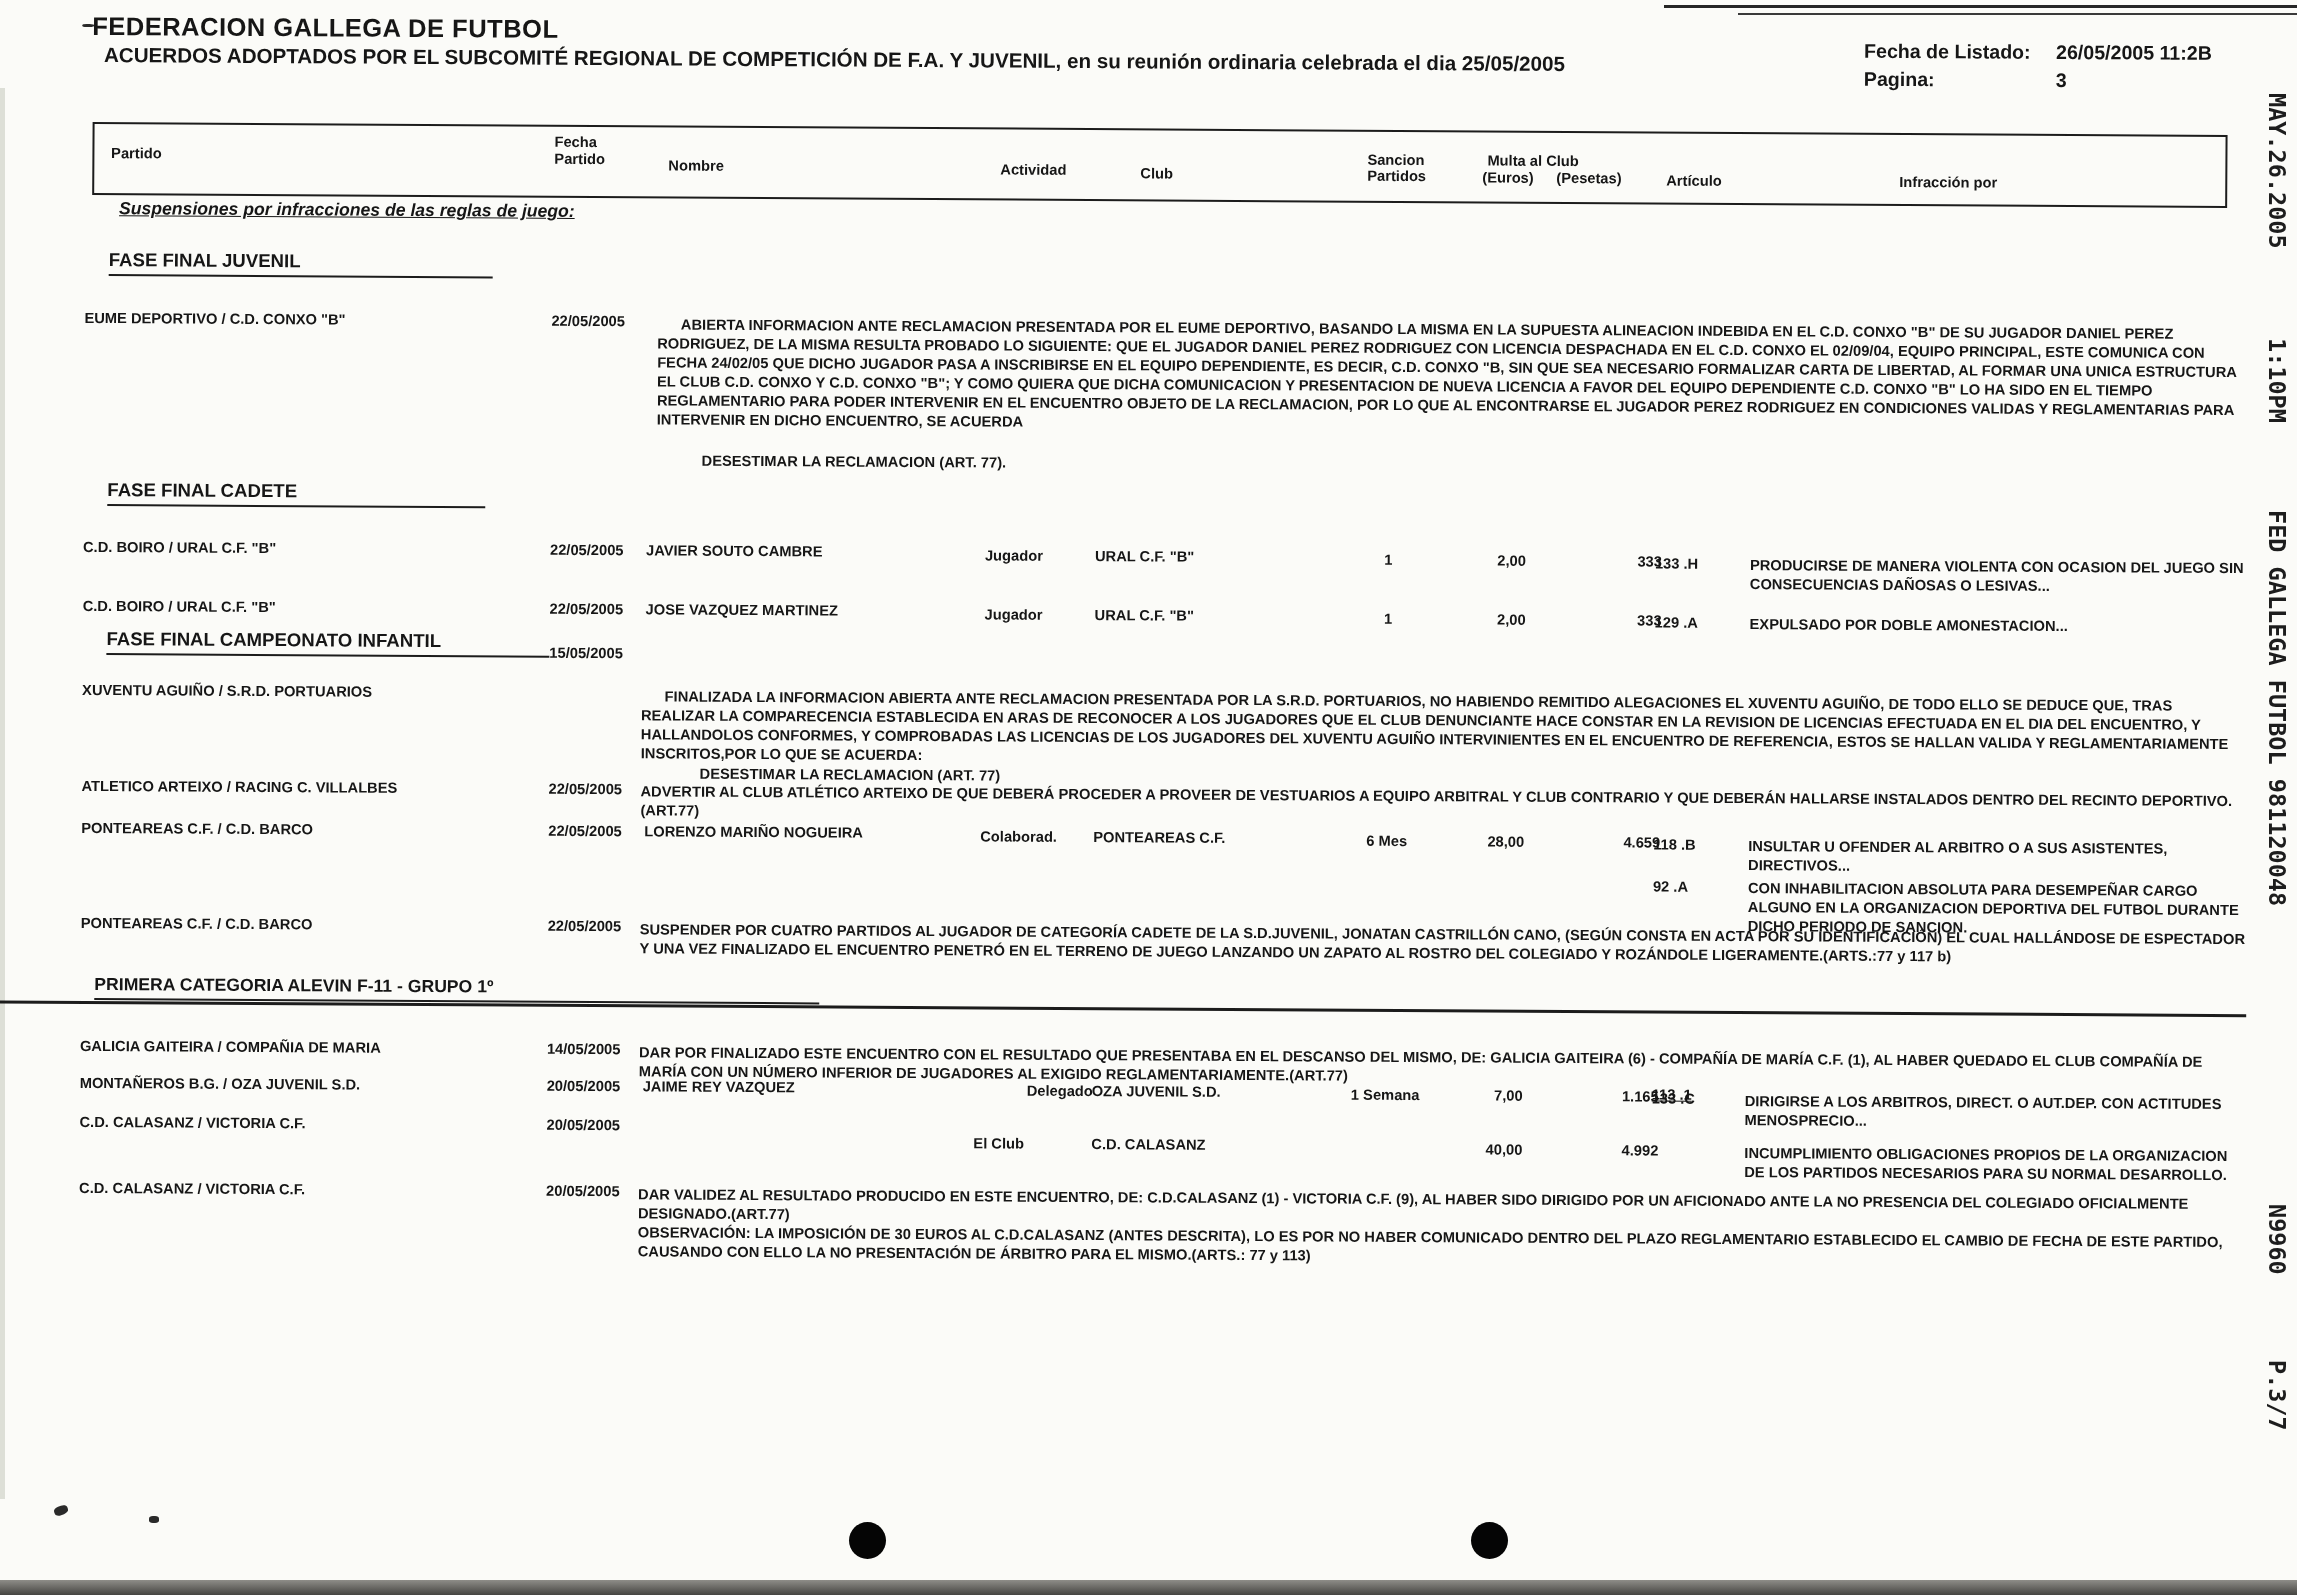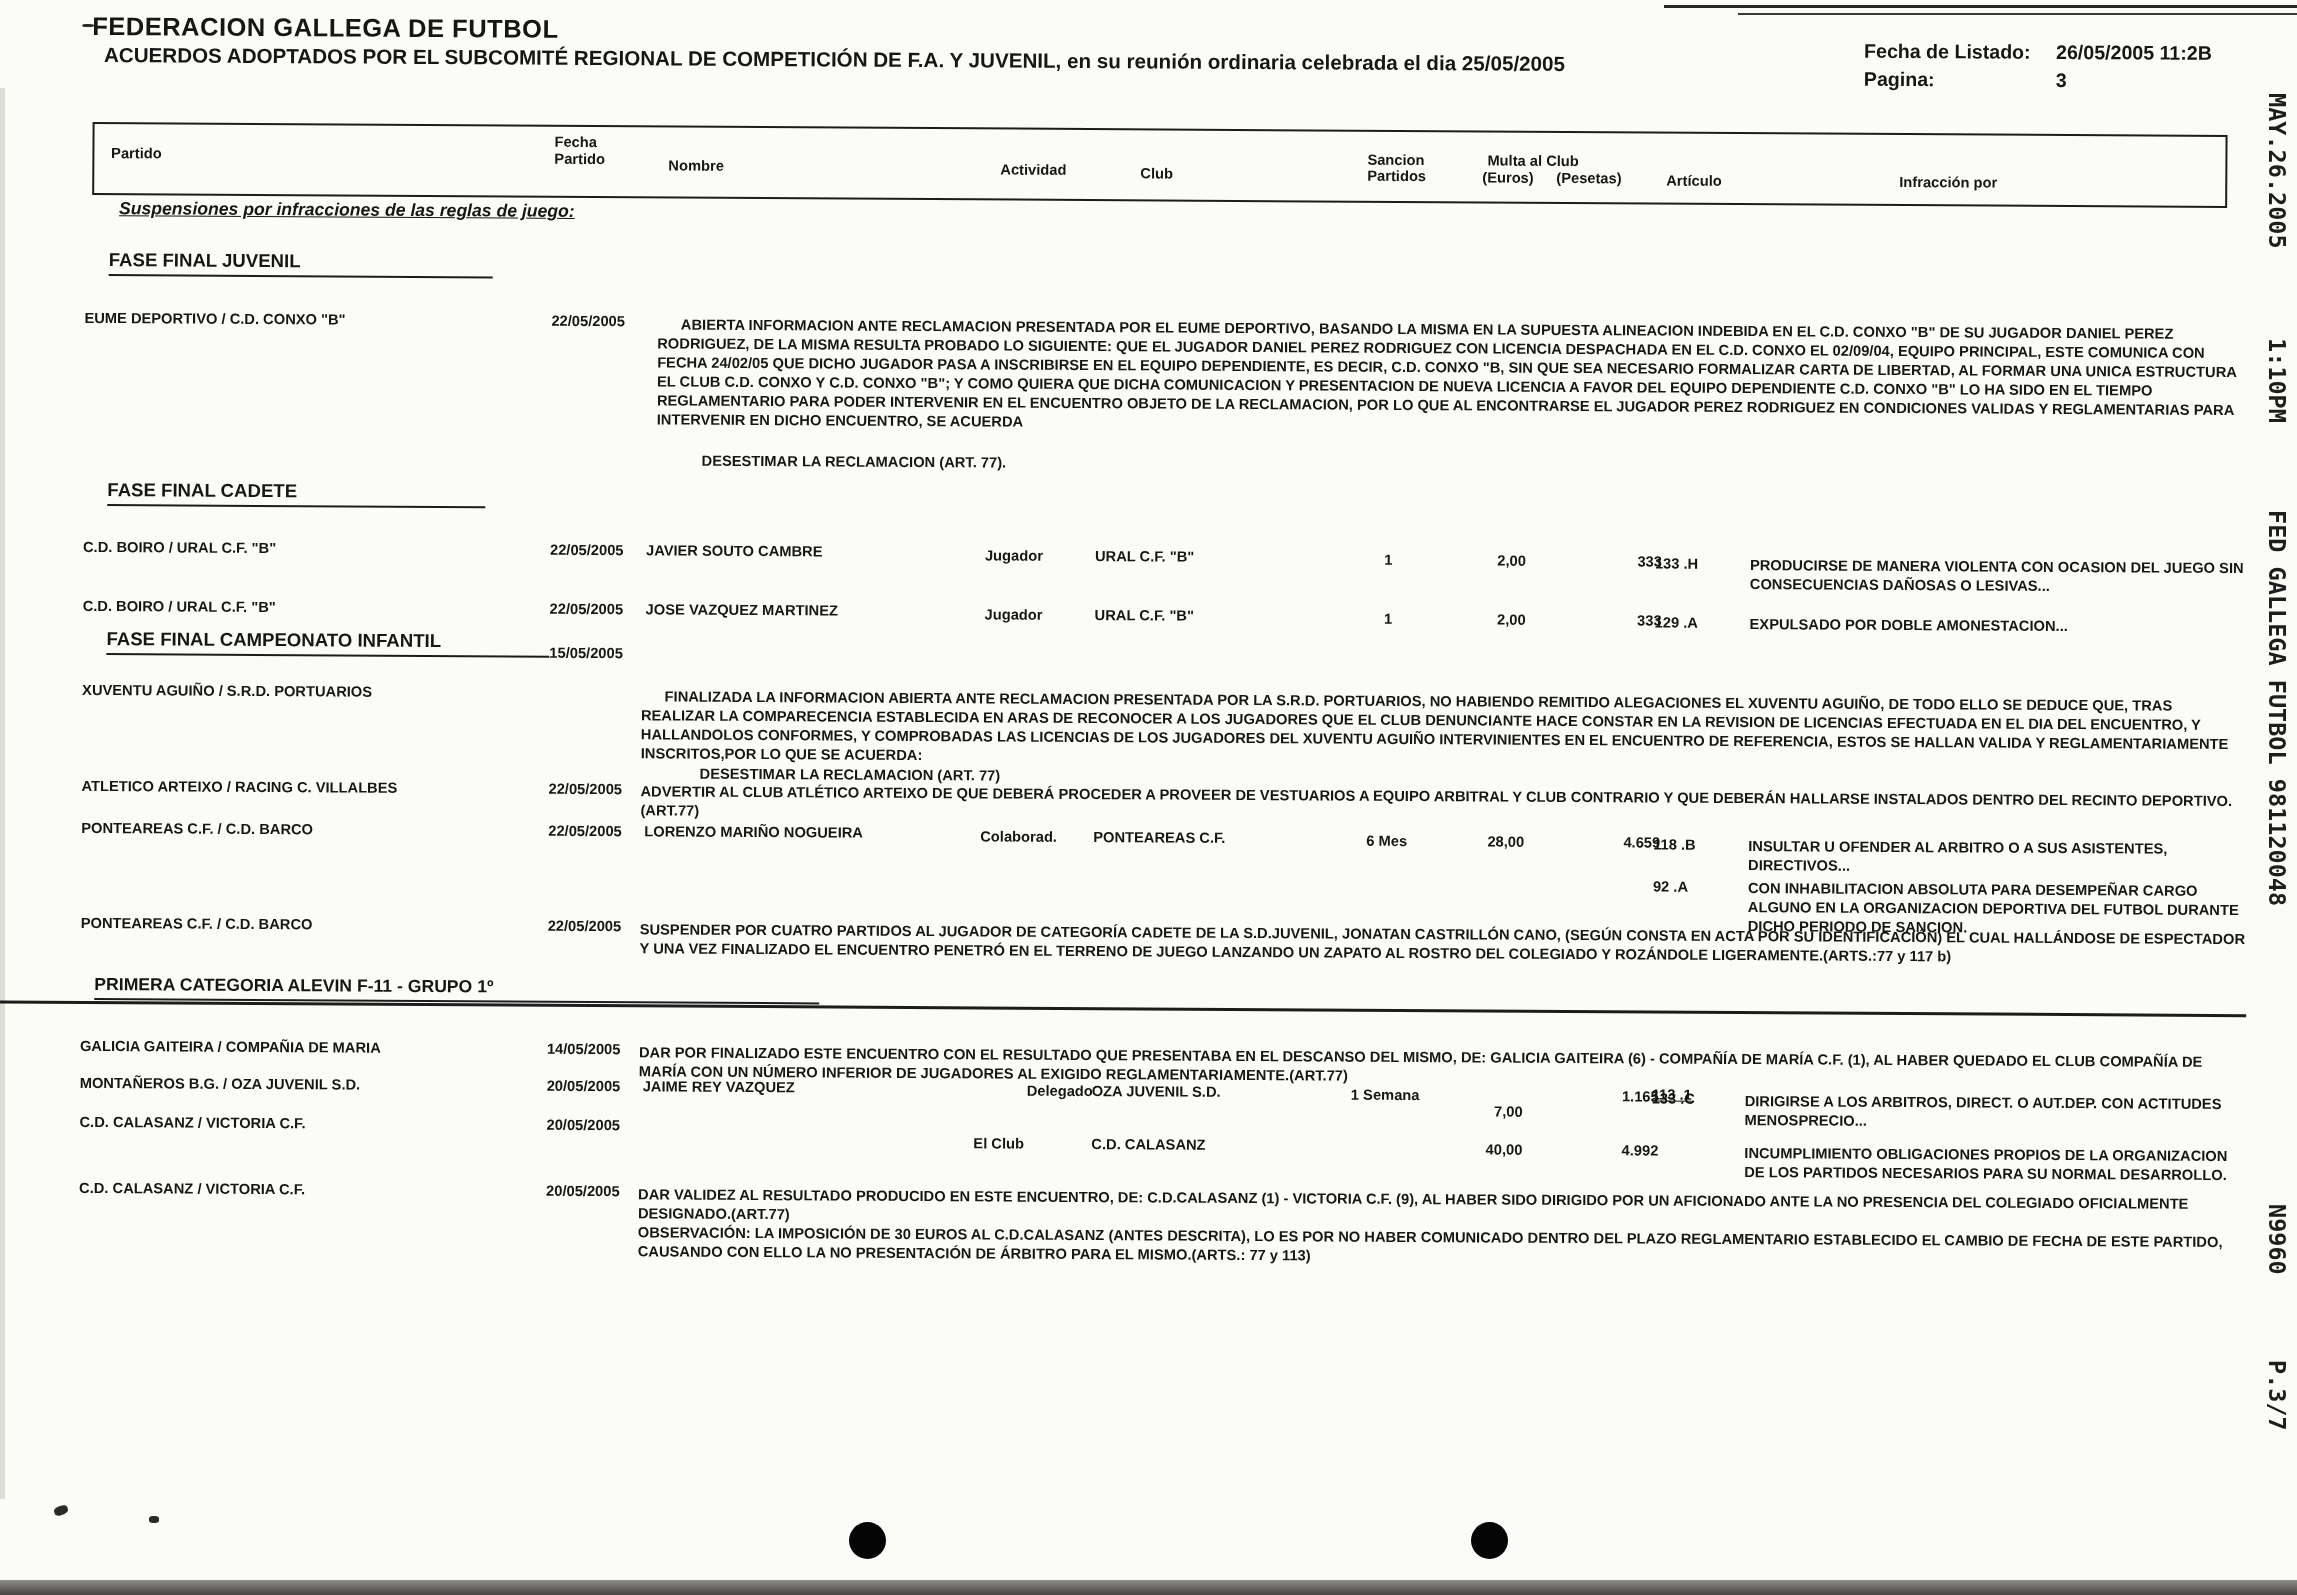--- a/index.html
+++ b/index.html
@@ -181,21 +181,21 @@
       <div class="cell c-texto" style="top:1040px;">DAR POR FINALIZADO ESTE ENCUENTRO CON EL RESULTADO QUE PRESENTABA EN EL DESCANSO DEL MISMO, DE: GALICIA GAITEIRA (6) - COMPAÑÍA DE MARÍA C.F. (1), AL HABER QUEDADO EL CLUB COMPAÑÍA DE MARÍA CON UN NÚMERO INFERIOR DE JUGADORES AL EXIGIDO REGLAMENTARIAMENTE.(ART.77)</div>
     </div>
 
     <div>
       <div class="cell c-partido" style="top:1074px;">MONTAÑEROS B.G. / OZA JUVENIL S.D.</div>
       <div class="cell c-fecha" style="top:1074px;">20/05/2005</div>
       <div class="cell c-nombre" style="top:1074px;">JAIME REY VAZQUEZ</div>
       <div class="cell" style="left:993px; top:1076px;padding-left:40px;">Delegado</div>
       <div class="cell" style="left:1098px; top:1076px;">OZA JUVENIL S.D.</div>
       <div class="cell c-sancion" style="top:1078px;">1 Semana</div>
-      <div class="cell c-euros" style="top:1078px;margin-top:16px;">7,00</div>
+      <div class="cell c-euros" style="top:1078px;">7,00</div>
       <div class="cell c-pesetas" style="top:1078px;">1.165</div>
       <div class="cell c-articulo" style="top:1080px;">133 .C</div>
       <div class="cell c-infraccion" style="left:1751px; top:1082px;">DIRIGIRSE A LOS ARBITROS, DIRECT. O AUT.DEP. CON ACTITUDES MENOSPRECIO...</div>
     </div>
 
     <div>
       <div class="cell c-partido" style="top:1113px;">C.D. CALASANZ / VICTORIA C.F.</div>
       <div class="cell c-fecha" style="top:1113px;">20/05/2005</div>
       <div class="cell" style="left:980px; top:1129px;">El Club</div>
       <div class="cell" style="left:1098px; top:1129px;">C.D. CALASANZ</div>

